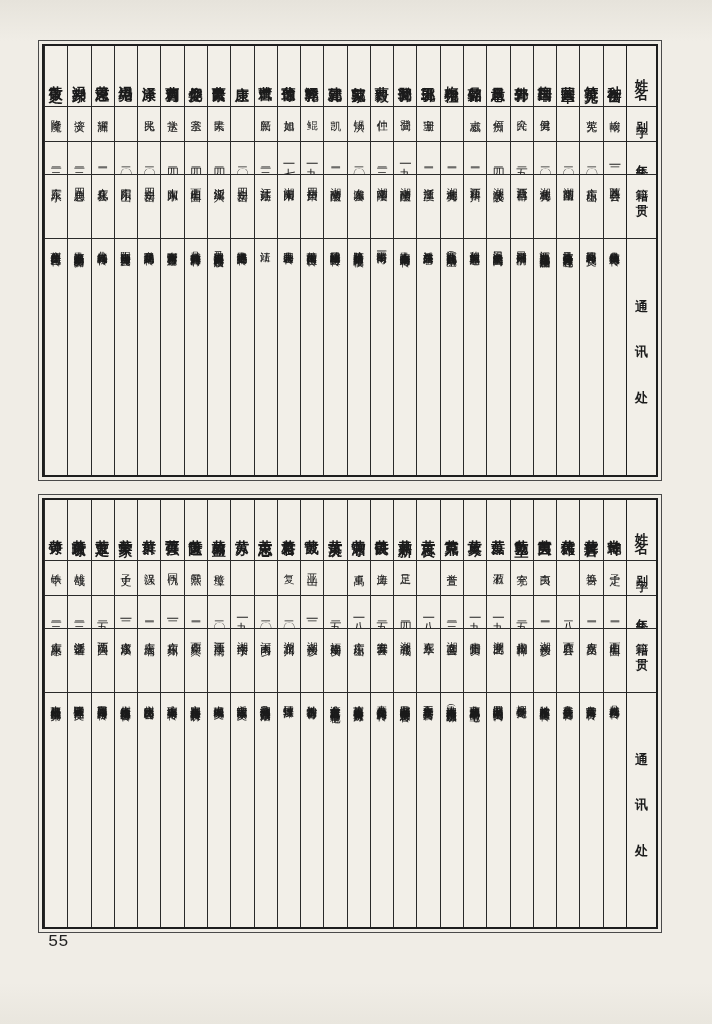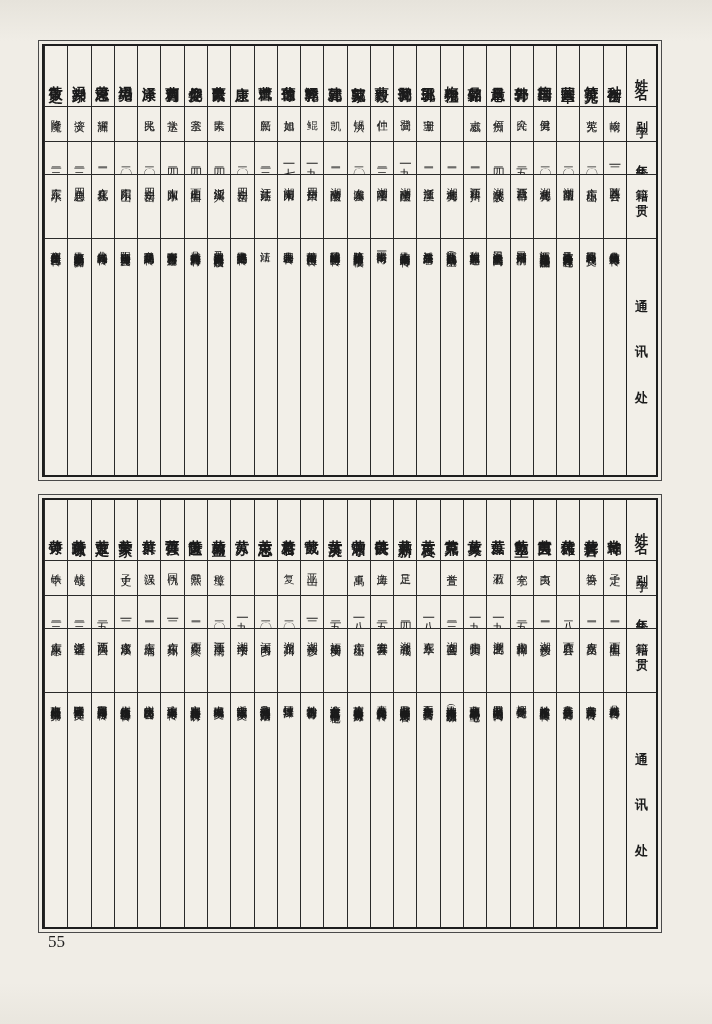--- a/index.html
+++ b/index.html
@@ -47,21 +47,21 @@
   .age    { height:33px; font-size:12.5px; letter-spacing:1px; text-align:center; }
   .native { height:64px; font-size:11px; letter-spacing:1px; }
   .addr   { flex:1 1 auto; font-size:10.5px; letter-spacing:0.5px; border-bottom:none; }
   .hcol .name   { font-size:13.5px; letter-spacing:9px;  }
   .hcol .zi     { font-size:12px;   letter-spacing:5px;  }
   .hcol .age    { font-size:12px;   letter-spacing:4px;  }
   .hcol .native { font-size:12.5px; letter-spacing:15px; }
   .hcol .addr   { font-size:13px;   letter-spacing:46px; text-align:center; }
   .page-num {
     position:absolute; left:48px; top:932px;
-    font-family:Liberation Serif, serif;
+    font-family:Liberation Mono, monospace;
     font-size:17px; color:#222;
   }
 </style>
 </head>
 <body>
 
 <div class="page">
 
   <div class="sheet-table" id="table1">
     <div class="col hcol">

